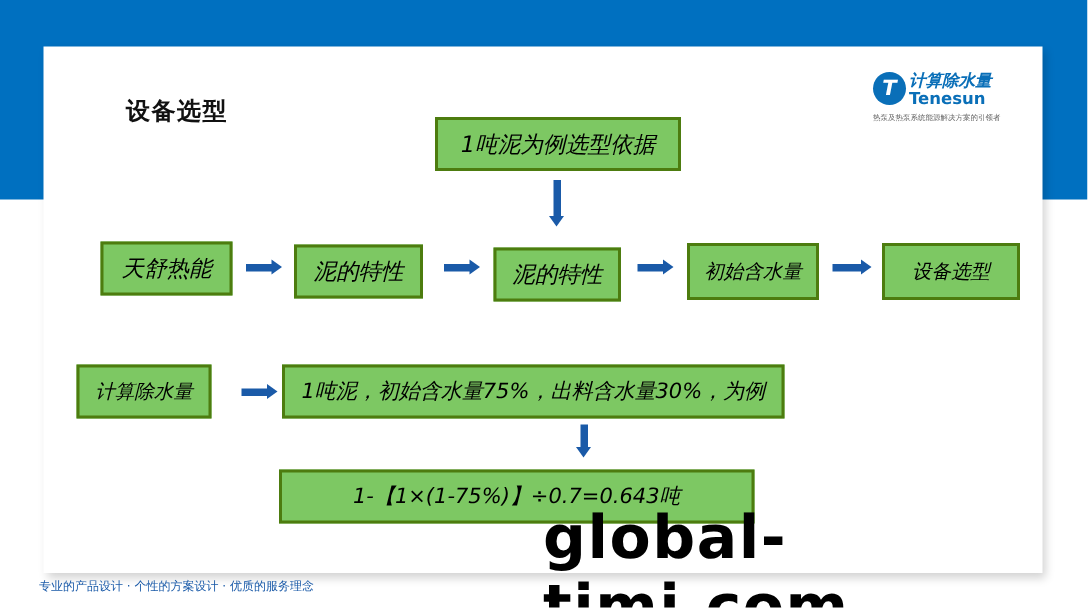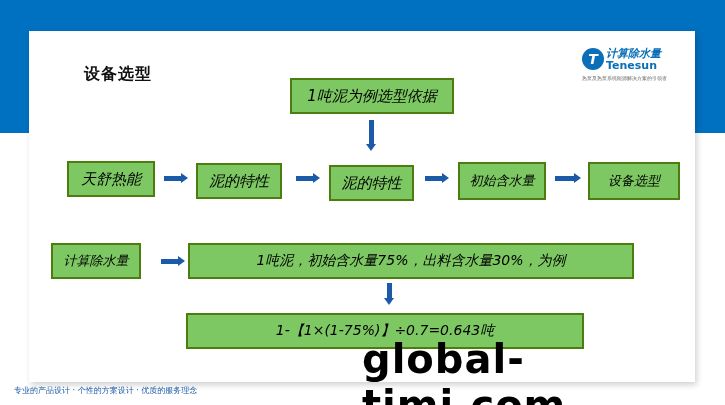--- a/index.html
+++ b/index.html
@@ -10,21 +10,21 @@
   .box { position:absolute; background:#7dc863; border:2px solid #4d7c0f; color:#000000; display:flex; align-items:center; justify-content:center; box-sizing:border-box; white-space:nowrap;font-style:italic; }
   .arrow-r { position:absolute; height:5px; background:#1a5aa8; }
   .arrow-r::after { content:""; position:absolute; right:-6px; top:-3px; border-left:7px solid #1a5aa8; border-top:5.5px solid transparent; border-bottom:5.5px solid transparent; }
   .arrow-d { position:absolute; width:5px; background:#1a5aa8; }
   .arrow-d::after { content:""; position:absolute; bottom:-6px; left:-3px; border-top:7px solid #1a5aa8; border-left:5.5px solid transparent; border-right:5.5px solid transparent; }
   .logo { position:absolute; left:582px; top:46px; width:110px; height:40px; }
   .logo-circle { position:absolute; left:0; top:2px; width:22px; height:22px; border-radius:50%; background:#0a6fb8; color:#fff; font-size:14px; font-weight:bold; font-style:italic; text-align:center; line-height:22px; }
   .logo-cn { position:absolute; left:24px; top:0px; font-size:11px; font-weight:bold; font-style:italic; color:#0a6fb8; }
   .logo-en { position:absolute; left:24px; top:13px; font-size:11px; font-weight:bold; color:#0a6fb8; }
   .logo-tag { position:absolute; left:0; top:29px; font-size:5px; color:#666; white-space:nowrap; }
-  .footer { position:absolute; left:14px; top:385px; font-size:8px; color:#1a5aa8;text-align:right; }
+  .footer { position:absolute; left:26px; top:385px; font-size:8px; color:#1a5aa8;text-align:right; }
   .watermark { position:absolute; left:362px; top:336px; font-family:"DejaVu Sans", sans-serif; font-size:40px; color:#000; letter-spacing:1px;font-weight:bold; }
 </style>
 </head>
 <body>
 
 <div class="topbar"></div>
 <div class="card"></div>
 
 <div class="title">设备选型</div>
 
@@ -48,20 +48,20 @@
 <div class="arrow-r" style="left:425px;top:176px;width:18px;"></div>
 
 <div class="box" style="left:458px;top:162px;width:88px;height:38px;font-size:13px;text-align:right;">初始含水量</div>
 <div class="arrow-r" style="left:555px;top:176px;width:20px;"></div>
 
 <div class="box" style="left:588px;top:162px;width:92px;height:38px;font-size:13px;">设备选型</div>
 
 <div class="box" style="left:51px;top:243px;width:90px;height:36px;font-size:13px;">计算除水量</div>
 <div class="arrow-r" style="left:161px;top:259px;width:18px;"></div>
 
-<div class="box" style="left:188px;top:243px;width:446px;height:36px;font-size:14px;">1吨泥，初始含水量75%，出料含水量30%，为例</div>
+<div class="box" style="left:188px;top:243px;width:335px;height:36px;font-size:14px;">1吨泥，初始含水量75%，出料含水量30%，为例</div>
 <div class="arrow-d" style="left:387px;top:283px;height:16px;"></div>
 
-<div class="box" style="left:186px;top:313px;width:398px;height:36px;font-size:14px;">1-【1×(1-75%)】÷0.7=0.643吨</div>
+<div class="box" style="left:186px;top:313px;width:317px;height:36px;font-size:14px;">1-【1×(1-75%)】÷0.7=0.643吨</div>
 
 <div class="footer">专业的产品设计 · 个性的方案设计 · 优质的服务理念</div>
 
 <div class="watermark">global-timi.com</div>
 
 </body></html>

